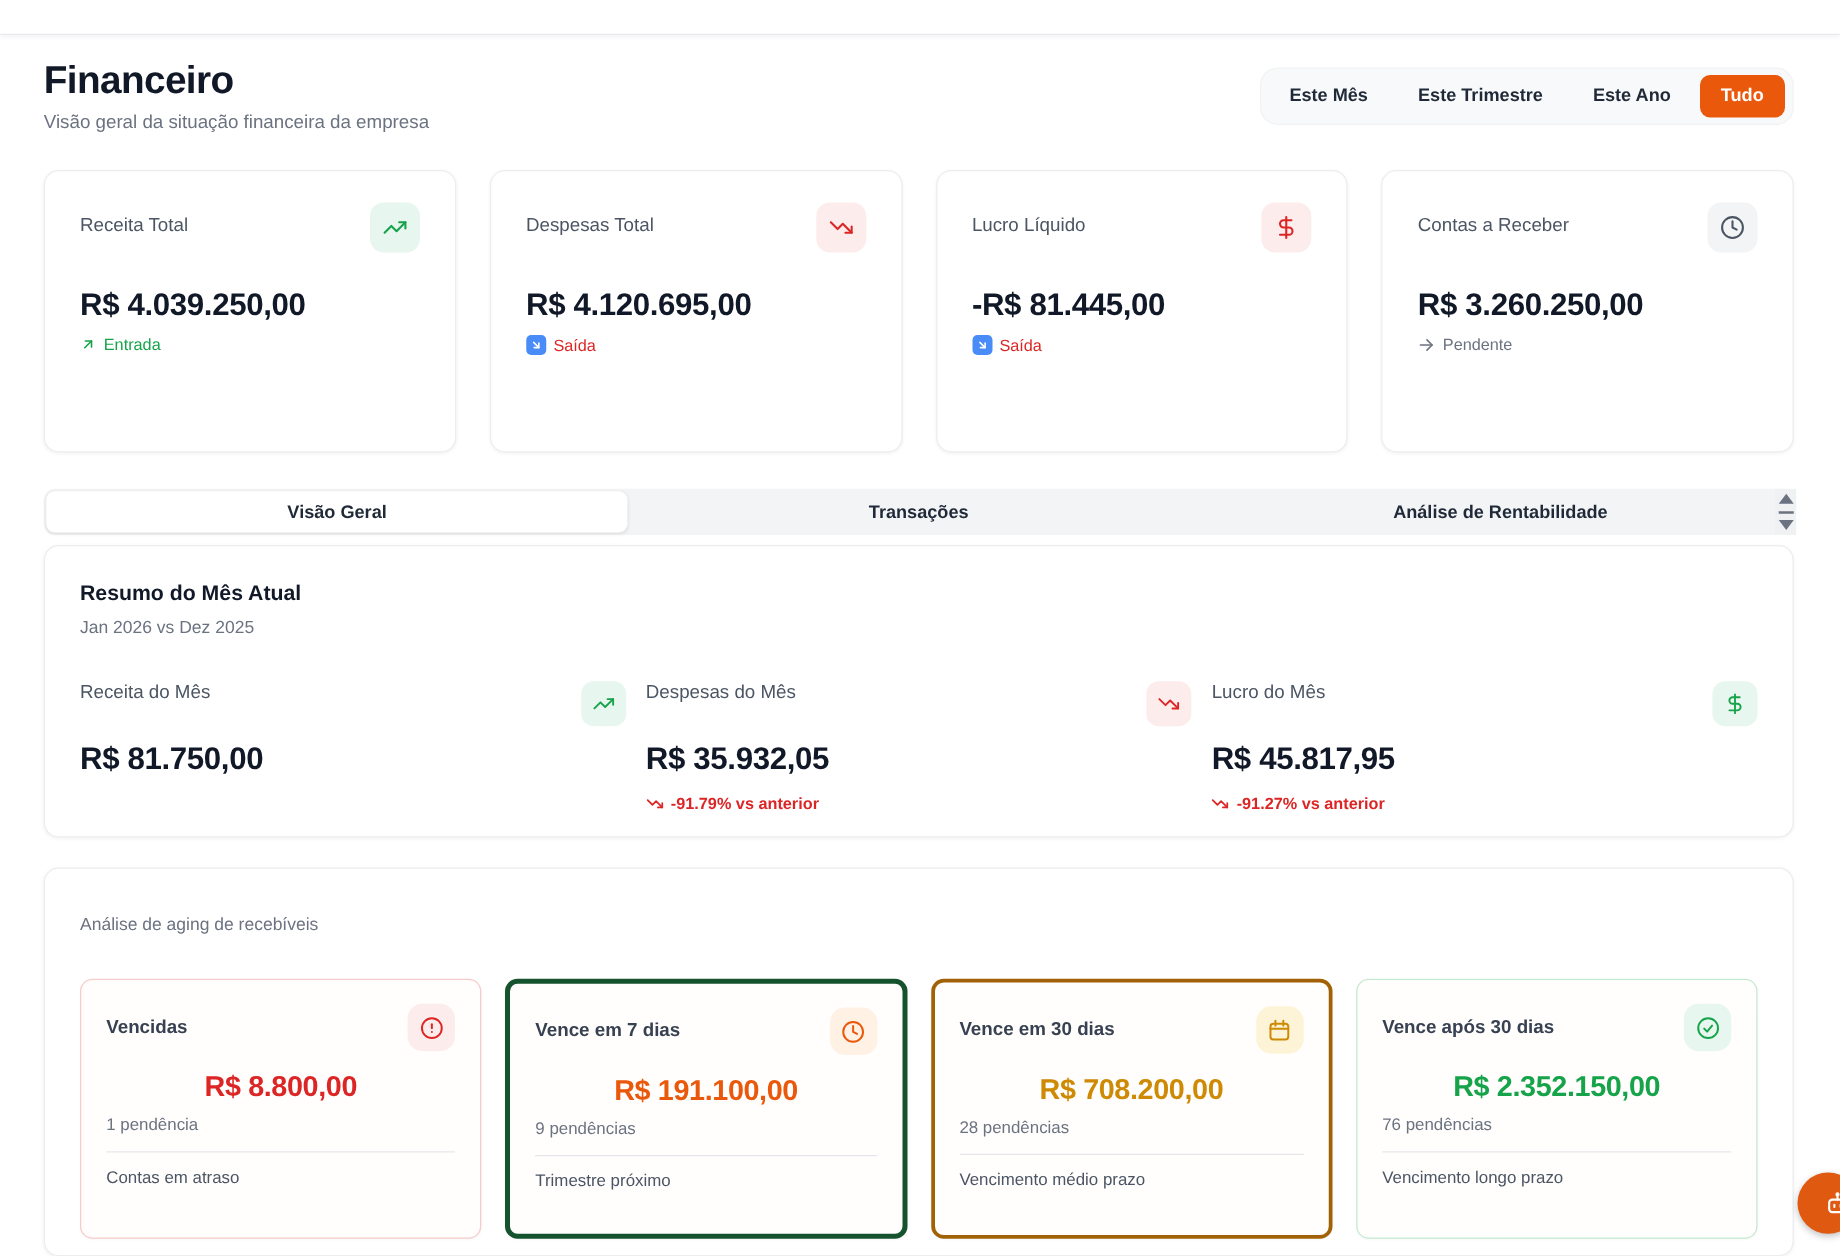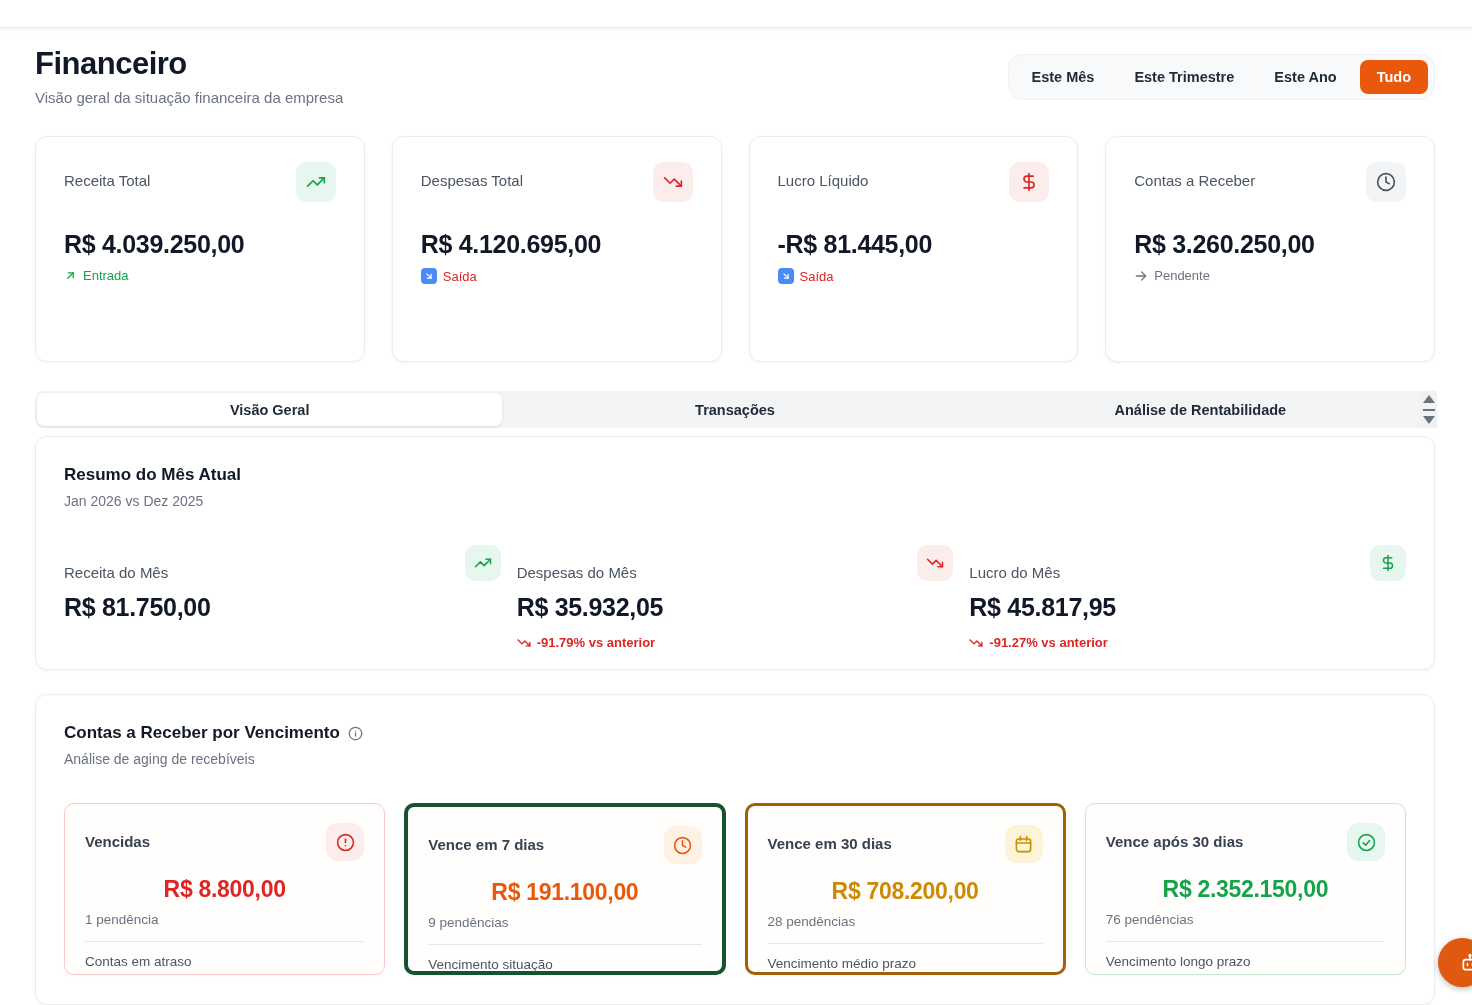--- a/index.html
+++ b/index.html
@@ -61,32 +61,32 @@
 
   .panel { background:#fff; border:1px solid #ebedf0; border-radius:12px;
     box-shadow:0 1px 3px rgba(0,0,0,.05); padding:28px; }
   .panel-resumo { margin-top:8px; height:234px; }
   .panel-title { font-size:17px; font-weight:700; color:#111827; display:flex; align-items:center; gap:8px; }
   .panel-title .info-ic { color:#6b7280; }
   .panel-title svg { width:15px; height:15px; }
   .panel-sub { margin-top:8px; font-size:14px; color:#6b7280; }
 
   .metrics { display:grid; grid-template-columns:repeat(3,1fr); gap:16px; margin-top:36px; }
-  .metric-head { display:flex; justify-content:space-between; align-items:flex-end; }
+  .metric-head { display:flex; justify-content:space-between; align-items:flex-start; }
   .metric-head .iconbox { width:36px; height:36px; border-radius:10px; }
   .metric-head .iconbox svg { width:18px; height:18px; }
   .metric-label { font-size:15px; color:#4b5563; }
   .metric-value { font-size:25px; font-weight:700; color:#111827; margin-top:12px; letter-spacing:-.3px; }
   .metric-change { display:flex; align-items:center; gap:6px; margin-top:13px;
     font-size:13px; font-weight:700; color:#dc2626; }
   .metric-change svg { width:14px; height:14px; }
 
   .panel-aging { margin-top:24px; height:311px; }
   .aging-grid { display:grid; grid-template-columns:repeat(4,1fr); gap:19px; margin-top:36px; }
-  .aging-card { border-radius:10px; padding:19px 20px 16px; height:172px; background:#fffefd;
+  .aging-card { border-radius:10px; padding:19px 20px 16px; height:208px; background:#fffefd;
     box-shadow:0 1px 2px rgba(0,0,0,.03); }
   .aging-red   { border:1px solid #f6cbc9; }
   .aging-orange{ border:4px solid #14532d; }
   .aging-yellow{ border:3px solid #a16207; }
   .aging-green { border:1px solid #c5e9cf; }
   .aging-top { display:flex; justify-content:space-between; align-items:flex-start; }
   .aging-label { font-size:15px; font-weight:700; color:#374151; margin-top:10px; }
   .aging-top .iconbox { width:38px; height:38px; border-radius:12px; }
   .aging-top .iconbox svg { width:19px; height:19px; }
   .aging-value { font-size:23px; font-weight:700; margin-top:15px; letter-spacing:-.3px;text-align:center; }
@@ -286,30 +286,20 @@
                   <polyline points="16 17 22 17 22 11"></polyline>
                 </svg>
               </span>
             <span>-91.27% vs anterior</span>
           </div>
         </div>
       </div>
     </div>
 
     <div class="panel panel-aging">
-      <div class="panel-title">
-        <span>Contas a Receber por Vencimento</span>
-        <span class="info-ic" style="display:flex">
-            <svg viewBox="0 0 24 24" fill="none" stroke="currentColor" stroke-width="2" stroke-linecap="round" stroke-linejoin="round">
-              <circle cx="12" cy="12" r="10"></circle>
-              <line x1="12" y1="16" x2="12" y2="11"></line>
-              <line x1="12" y1="8" x2="12.01" y2="8"></line>
-            </svg>
-          </span>
-      </div>
       <div class="panel-sub">Análise de aging de recebíveis</div>
 
       <div class="aging-grid">
 
         <div class="aging-card aging-red">
           <div class="aging-top">
             <div class="aging-label">Vencidas</div>
             <div class="iconbox tint-red">
               <svg viewBox="0 0 24 24" fill="none" stroke="currentColor" stroke-width="2" stroke-linecap="round" stroke-linejoin="round">
                   <circle cx="12" cy="12" r="10"></circle>
@@ -330,21 +320,21 @@
             <div class="iconbox tint-orange">
               <svg viewBox="0 0 24 24" fill="none" stroke="currentColor" stroke-width="2" stroke-linecap="round" stroke-linejoin="round">
                   <circle cx="12" cy="12" r="10"></circle>
                   <polyline points="12 6 12 12 16 14"></polyline>
                 </svg>
             </div>
           </div>
           <div class="aging-value val-orange">R$ 191.100,00</div>
           <div class="aging-count">9 pendências</div>
           <div class="aging-div"></div>
-          <div class="aging-footer">Vencimento situação</div>
+          <div class="aging-footer">Trimestre próximo</div>
         </div>
 
         <div class="aging-card aging-yellow">
           <div class="aging-top">
             <div class="aging-label">Vence em 30 dias</div>
             <div class="iconbox tint-amber">
               <svg viewBox="0 0 24 24" fill="none" stroke="currentColor" stroke-width="2" stroke-linecap="round" stroke-linejoin="round">
                   <rect x="3" y="5" width="18" height="16" rx="3"></rect>
                   <line x1="16" y1="2" x2="16" y2="7"></line>
                   <line x1="8" y1="2" x2="8" y2="7"></line>

